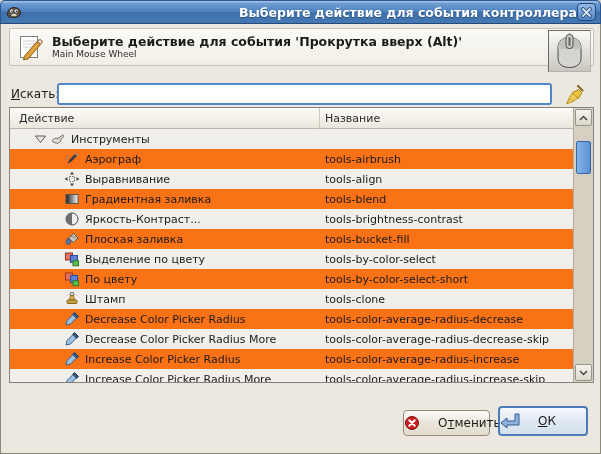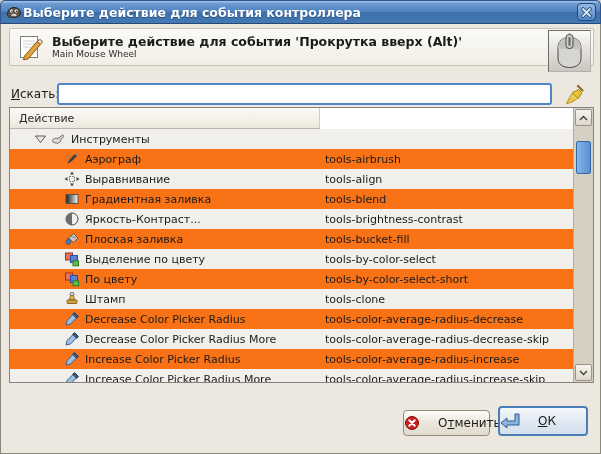--- a/index.html
+++ b/index.html
@@ -12,21 +12,21 @@
   
   .titlebar{
     position:absolute;left:0;top:0;width:601px;height:24px;
     border-radius:5px 5px 0 0;
     background:linear-gradient(180deg,#aac6e9 0%,#6d9bd1 12%,#4e83c0 48%,#3e71ab 52%,#4579b4 100%);
     border:1px solid #2d5档;border:1px solid #2d5690;border-bottom-color:#27497a;
     display:flex;align-items:center;
   }
   .titlebar .win-icon{width:18px;height:18px;margin-left:4px;flex:0 0 auto;}
   .titlebar .title{
-    flex:1;text-align:left;font-size:12.5px;font-weight:bold;color:#ffffff;
+    flex:1;text-align:right;font-size:12.5px;font-weight:bold;color:#ffffff;
     text-shadow:0 1px 1px #2a4f80;white-space:nowrap;overflow:hidden;
   }
   .close-btn{
     width:19px;height:18px;margin-right:4px;flex:0 0 auto;
     border:1px solid #1f4a7d;border-radius:4px;
     background:linear-gradient(180deg,#96b9e4,#5486c2);
     display:flex;align-items:center;justify-content:center;cursor:default;
   }
   
   .content{
@@ -178,20 +178,21 @@
         <path d="M14 2 L18.5 6.5" stroke="#8a6a2a" stroke-width="2.2" stroke-linecap="round"></path>
         <path d="M8.5 8.5 L14.5 5.5 L17.8 8.8 L14.5 14.5 C11.5 13.5 9.5 11.5 8.5 8.5 Z" fill="#e7c23e" stroke="#a8871e"></path>
         <path d="M7.8 9.5 C6 12.5 4.5 15.5 2.5 19.8 C7.5 18.5 11.5 16.5 14 13.8 Z" fill="#f0d060" stroke="#b8941f"></path>
         <path d="M5 17 L8 13.5 M7 18 L10.5 14.5" stroke="#c8a426" stroke-width="0.8"></path>
       </svg>
     </span>
 
     <div class="list-frame">
       <div class="list-header">
         <div class="col-hdr action">Действие</div>
+        <div class="col-hdr name">Название</div>
       </div>
       <div class="list-body">
           <div class="row stripe group">
             <div class="cell-action">
               <span class="expander">
                 <svg width="13" height="12" viewBox="0 0 13 12">
                   <polygon points="1.5,3 11.5,3 6.5,9.5" fill="#ece9e3" stroke="#5f5b52"></polygon>
                 </svg>
               </span>
               <span class="row-icon">

